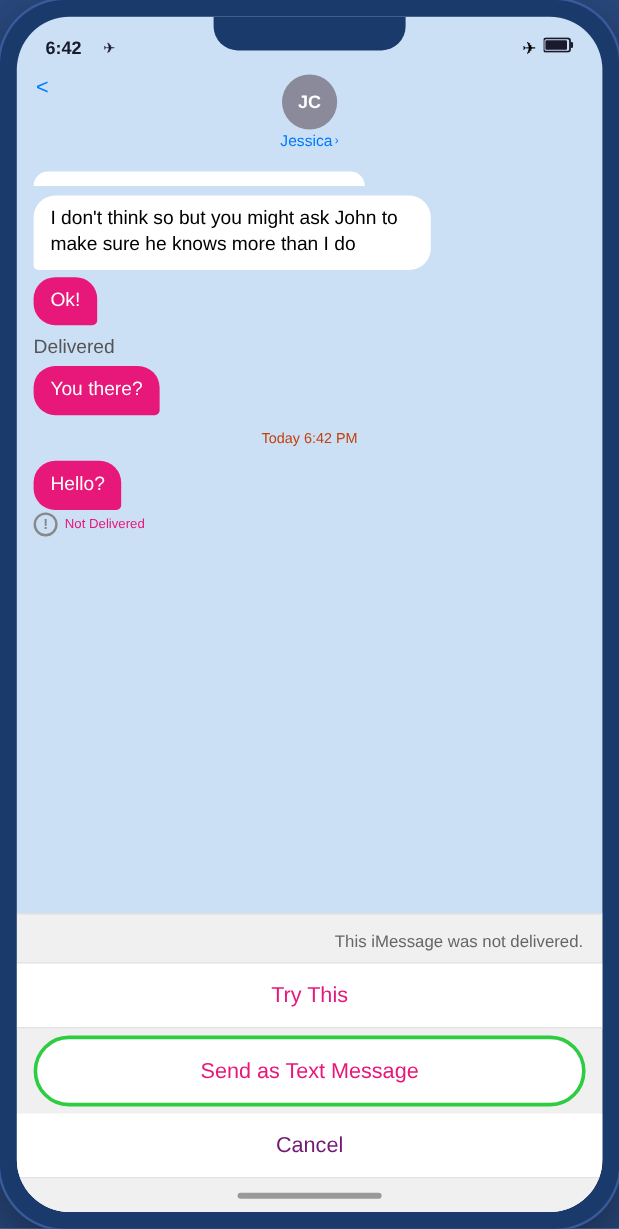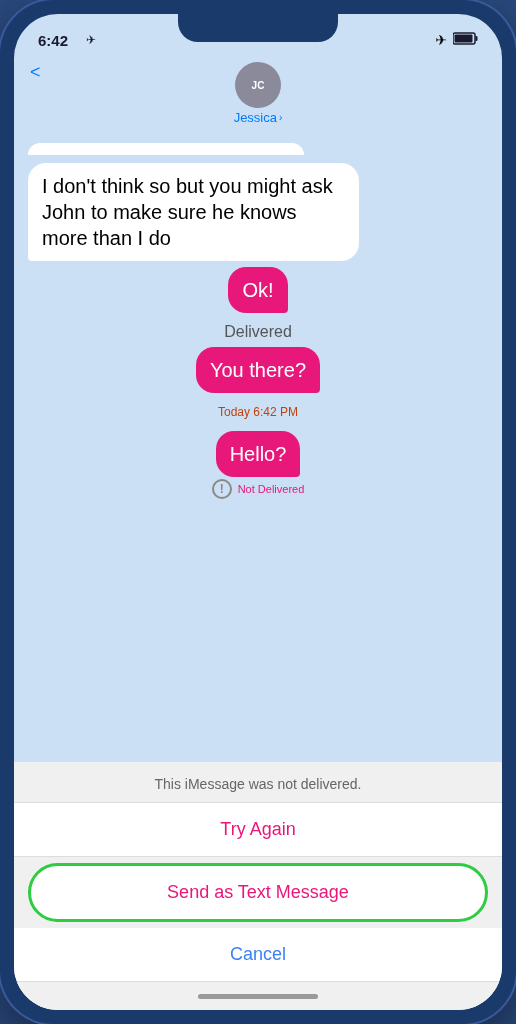--- a/index.html
+++ b/index.html
@@ -95,21 +95,21 @@
 
     .avatar-circle {
       width: 46px;
       height: 46px;
       border-radius: 50%;
       background: #8a8a9a;
       display: flex;
       align-items: center;
       justify-content: center;
       color: white;
-      font-size: 10px;
+      font-size: 15px;
       font-weight: 600;
       margin-bottom: 2px;
     }
 
     .contact-name {
       font-size: 13px;
       color: #007aff;
       display: flex;
       align-items: center;
       gap: 2px;
@@ -134,28 +134,28 @@
       width: 100%;
     }
 
     .message-row.received {
       justify-content: flex-start;
     }
 
     .message-row.sent {
       justify-content: flex-end;
       flex-direction: column;
-      align-items: center;
+      align-items: flex-start;
     }
 
     .bubble {
       max-width: 72%;
       padding: 10px 14px;
       border-radius: 18px;
-      font-size: 20px;
+      font-size: 16px;
       line-height: 1.3;
     }
 
     .bubble.received {
       background: white;
       color: #000;
       border-bottom-left-radius: 4px;
     }
 
     .bubble.sent {
@@ -214,21 +214,21 @@
     }
 
     
     .action-sheet {
       background: #f0f0f0;
       border-top: 1px solid #ddd;
       flex-shrink: 0;
     }
 
     .action-notice {
-      text-align: center;
+      text-align: right;
       padding: 14px 16px 10px;
       font-size: 14px;
       color: #666;
       border-bottom: 1px solid #ddd;
     }
 
     .action-btn {
       display: flex;
       align-items: center;
       justify-content: center;
@@ -246,21 +246,21 @@
     .action-btn.send-text {
       color: #e8177a;
       background: white;
       border: 3px solid #2ecc40;
       border-radius: 30px;
       margin: 6px 14px;
       font-weight: 500;
     }
 
     .action-btn.cancel-btn {
-      color: #3b82f6;
+      color: #701a75;
       background: white;
       border-top: none;
       font-size: 18px;
     }
 
     .home-indicator {
       height: 28px;
       display: flex;
       align-items: center;
       justify-content: center;
@@ -335,21 +335,21 @@
         <div class="not-delivered-row">
           <span class="not-delivered-icon">!</span>
           <span class="not-delivered-text">Not Delivered</span>
         </div>
       </div>
 
     </div>
 
     <div class="action-sheet">
       <div class="action-notice">This iMessage was not delivered.</div>
-      <div class="action-btn try-again">Try Again</div>
+      <div class="action-btn try-again">Try This</div>
       <div class="action-btn send-text">Send as Text Message</div>
       <div class="action-btn cancel-btn">Cancel</div>
       <div class="home-indicator">
         <div class="home-bar"></div>
       </div>
     </div>
 
   </div>
 </div>
 

